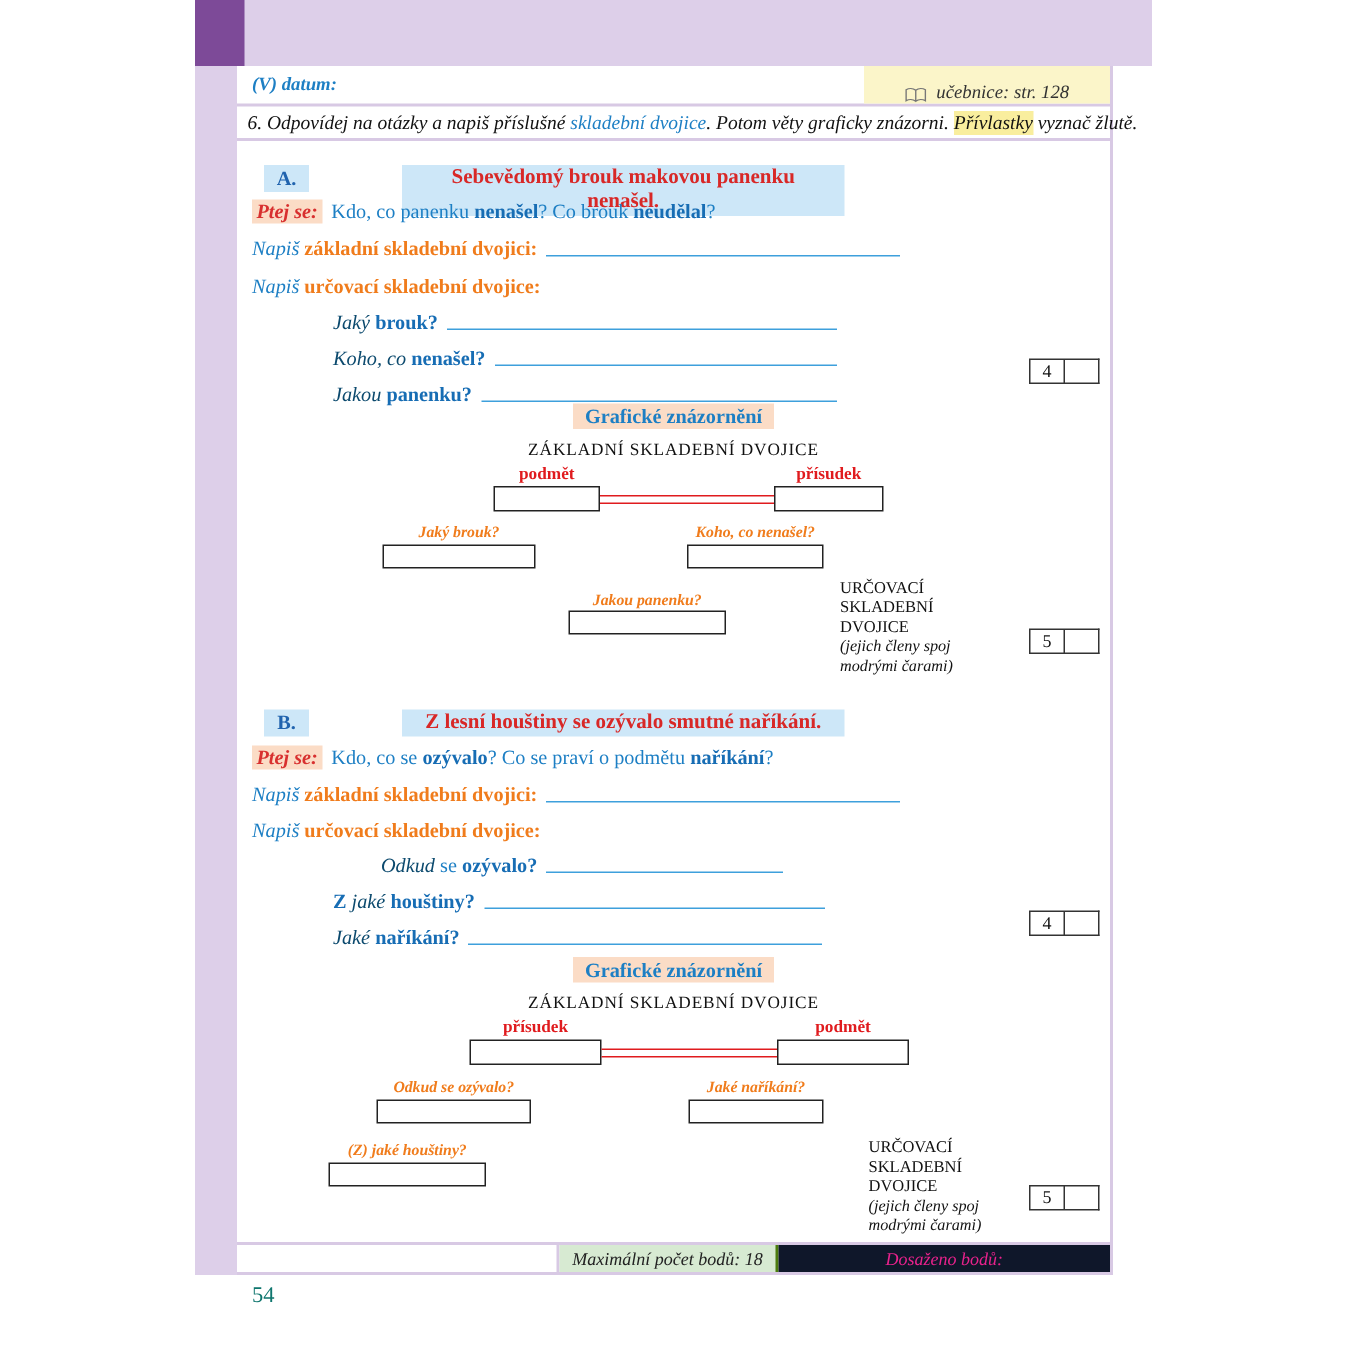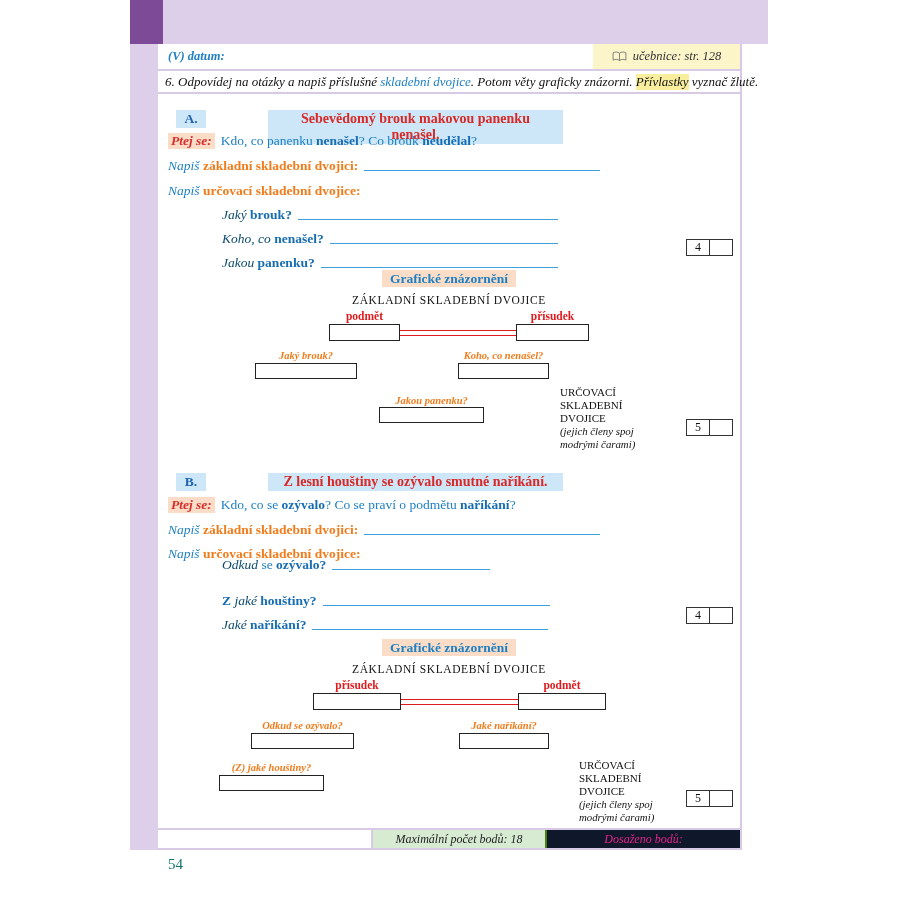--- a/index.html
+++ b/index.html
@@ -7,22 +7,22 @@
        font-family:"Liberation Serif", serif;color:#111;}
   .top-band{position:absolute;left:130px;top:0;width:638px;height:44px;background:#ddcfe9;}
   .purple-square{position:absolute;left:0;top:0;width:33px;height:44px;background:#7d4a98;}
   .left-strip{position:absolute;left:130px;top:44px;width:28px;height:806px;background:#ddcfe9;}
   .content-frame{position:absolute;left:158px;top:44px;width:584px;height:806px;background:#fff;
        border-right:2px solid #d8c9e4;border-bottom:2px solid #d8c9e4;box-sizing:border-box;}
 
   .datum-row{position:absolute;left:0;top:0;width:100%;height:27px;border-bottom:2px solid #d8c9e4;
        box-sizing:border-box;display:flex;align-items:center;padding-left:10px;}
   .datum-label{color:#1d7fc4;font-style:italic;font-size:12.5px;font-weight:bold;}
-  .textbook-box{position:absolute;right:0;top:0;height:25px;width:147px;background:#fbf5c9;
-       display:flex;align-items:center;justify-content:center;gap:6px;
+  .textbook-box{position:absolute;right:0;top:0;height:25px;width:164px;background:#fbf5c9;
+       display:flex;align-items:flex-end;justify-content:center;gap:6px;
        font-style:italic;font-size:12.5px;color:#333;}
   .instruction-row{position:absolute;left:0;top:27px;width:100%;height:23px;border-bottom:2px solid #d8c9e4;
        box-sizing:border-box;display:flex;align-items:center;padding-left:7px;
        font-style:italic;font-size:13px;white-space:pre;}
   .hl-blue{color:#1d7fc4;}
   .hl-yellow{background:#f9ee9e;}
 
   .sec-label{position:absolute;left:18px;width:30px;background:#cde7f8;color:#2063ae;
        font-weight:bold;font-size:13.5px;text-align:center;padding:1px 0;}
   .sec-title{position:absolute;left:110px;width:279px;background:#cde7f8;color:#d82827;
@@ -54,21 +54,21 @@
   .dbox{position:absolute;height:17px;border:1.6px solid #222;background:#fff;box-sizing:border-box;}
   .dbox.small{height:16px;}
   .dconn{position:absolute;height:6px;border-top:1.4px solid #e01b1e;border-bottom:1.4px solid #e01b1e;box-sizing:border-box;}
   .dq{position:absolute;font-size:10.5px;font-weight:bold;font-style:italic;color:#f07c1c;text-align:center;}
   .side-note{position:absolute;font-size:11px;color:#111;line-height:1.18;margin-top:24px;}
   .side-note .it{font-style:italic;font-size:10.8px;}
 
   .footer{position:absolute;left:0;bottom:0;width:100%;height:20px;border-top:2px solid #d8c9e4;
        display:flex;box-sizing:border-box;font-size:12px;font-style:italic;}
   .fcell1{width:215px;border-right:2px solid #d8c9e4;box-sizing:border-box;background:#fff;}
-  .fcell2{width:174px;background:#d7ead2;display:flex;align-items:center;justify-content:center;
+  .fcell2{width:146px;background:#d7ead2;display:flex;align-items:center;justify-content:center;
        color:#222;border-right:2px solid #4d7c0f;box-sizing:border-box;}
   .fcell3{flex:1;display:flex;align-items:center;justify-content:center;color:#e8228c;background:#0f172a;}
   .page-num{position:absolute;left:168px;top:856px;font-size:15px;color:#0f766e;}
   .book-icon{flex:0 0 auto;}
 </style>
 </head>
 <body>
 
 <div class="sheet">
   <div class="top-band">
@@ -140,21 +140,21 @@
 
     <div class="sec-label" style="top:429px;">B.</div>
     <div class="sec-title" style="top:429px;">Z lesní houštiny se ozývalo smutné naříkání.</div>
 
     <div class="ptej-row" style="top:453px;"><span class="ask-label">Ptej se:</span><span class="blue">Kdo, co se </span><span class="blue-b">ozývalo</span><span class="blue">? Co se praví o podmětu </span><span class="blue-b">naříkání</span><span class="blue">?</span></div>
 
     <div class="napis-row" style="top:477px;width:432px;"><span class="it-blue">Napiš </span><span class="orange-b">základní skladební dvojici:</span><div class="answer-line"></div></div>
 
     <div class="napis-row" style="top:501px;"><span class="it-blue">Napiš </span><span class="orange-b">určovací skladební dvojice:</span></div>
 
-    <div class="qrow" style="top:512px;width:268px;"><span class="prompt">Odkud</span><span class="blue"> se </span><span class="blue-b">ozývalo?</span><div class="answer-line"></div></div>
+    <div class="qrow" style="top:524px;width:268px;margin-left:32px;"><span class="prompt">Odkud</span><span class="blue"> se </span><span class="blue-b">ozývalo?</span><div class="answer-line"></div></div>
     <div class="qrow" style="top:548px;width:328px;"><span class="blue-b">Z </span><span class="prompt">jaké </span><span class="blue-b">houštiny?</span><div class="answer-line"></div></div>
     <div class="qrow" style="top:572px;width:326px;"><span class="prompt">Jaké </span><span class="blue-b">naříkání?</span><div class="answer-line"></div></div>
 
     <div class="score" style="top:563px;">
       <div class="num">4</div>
       <div class="blank"></div>
     </div>
 
     <div class="gheading" style="top:594px;"><span>Grafické znázornění</span></div>
     <div class="dhead" style="top:619px;">ZÁKLADNÍ SKLADEBNÍ DVOJICE</div>

